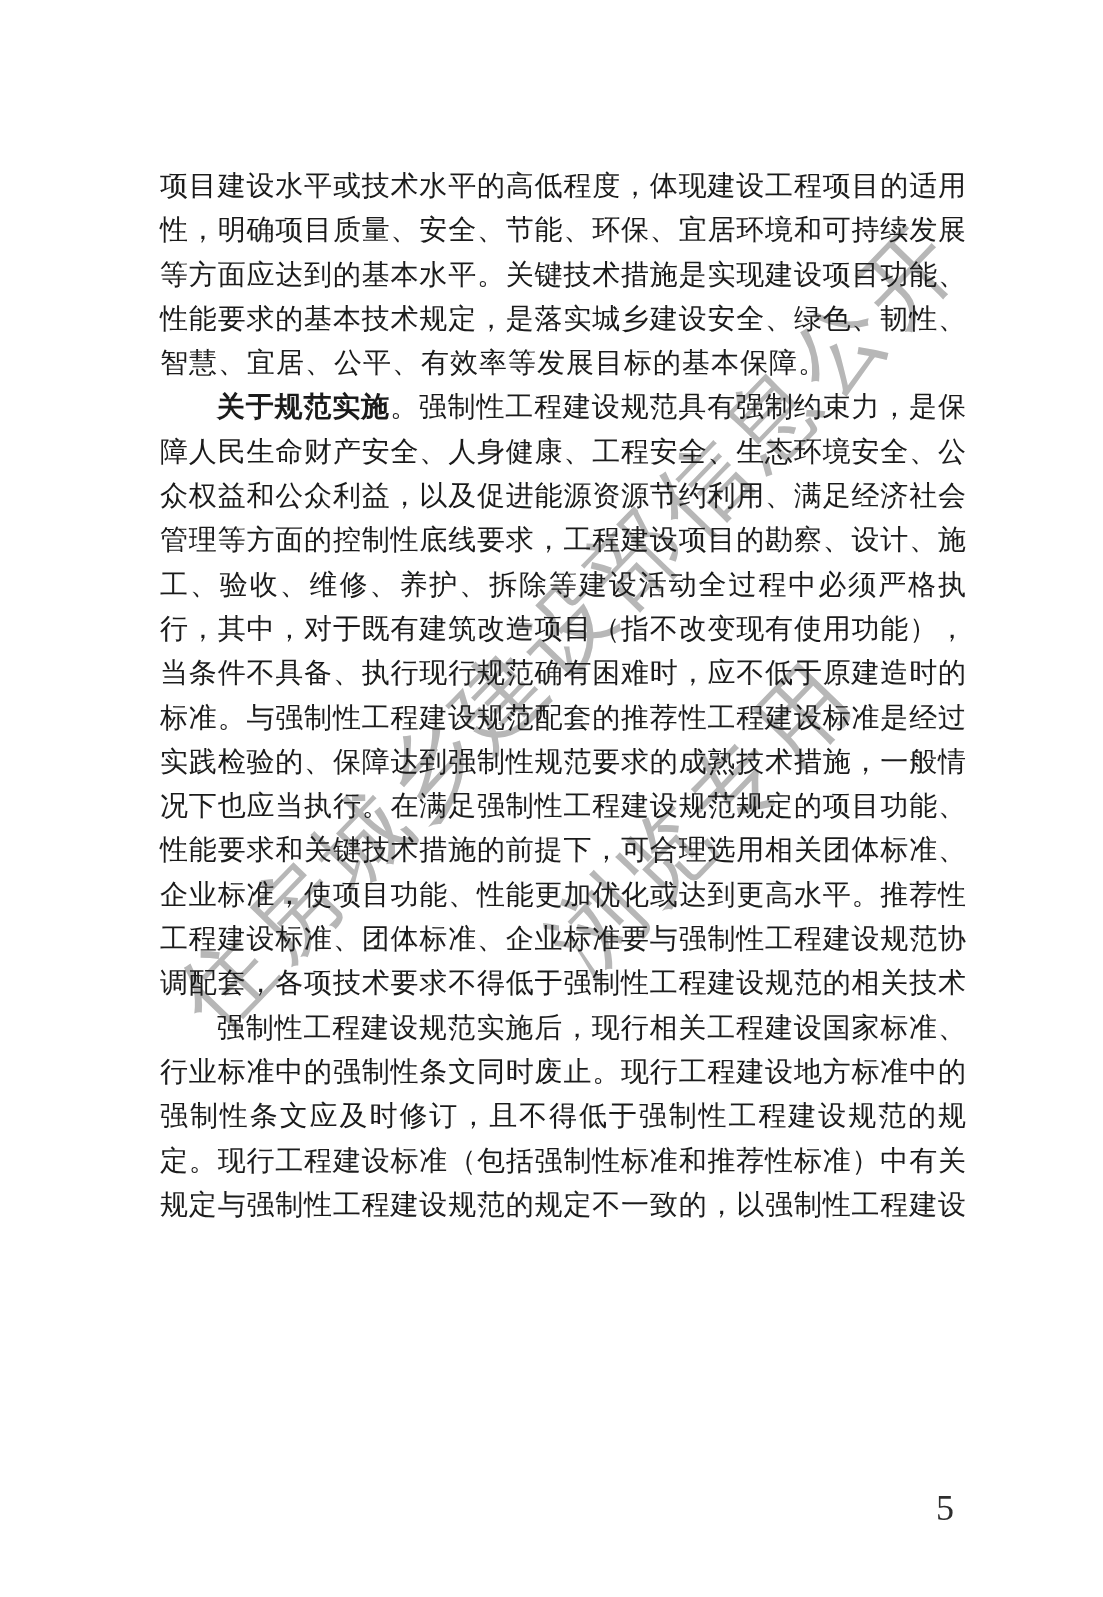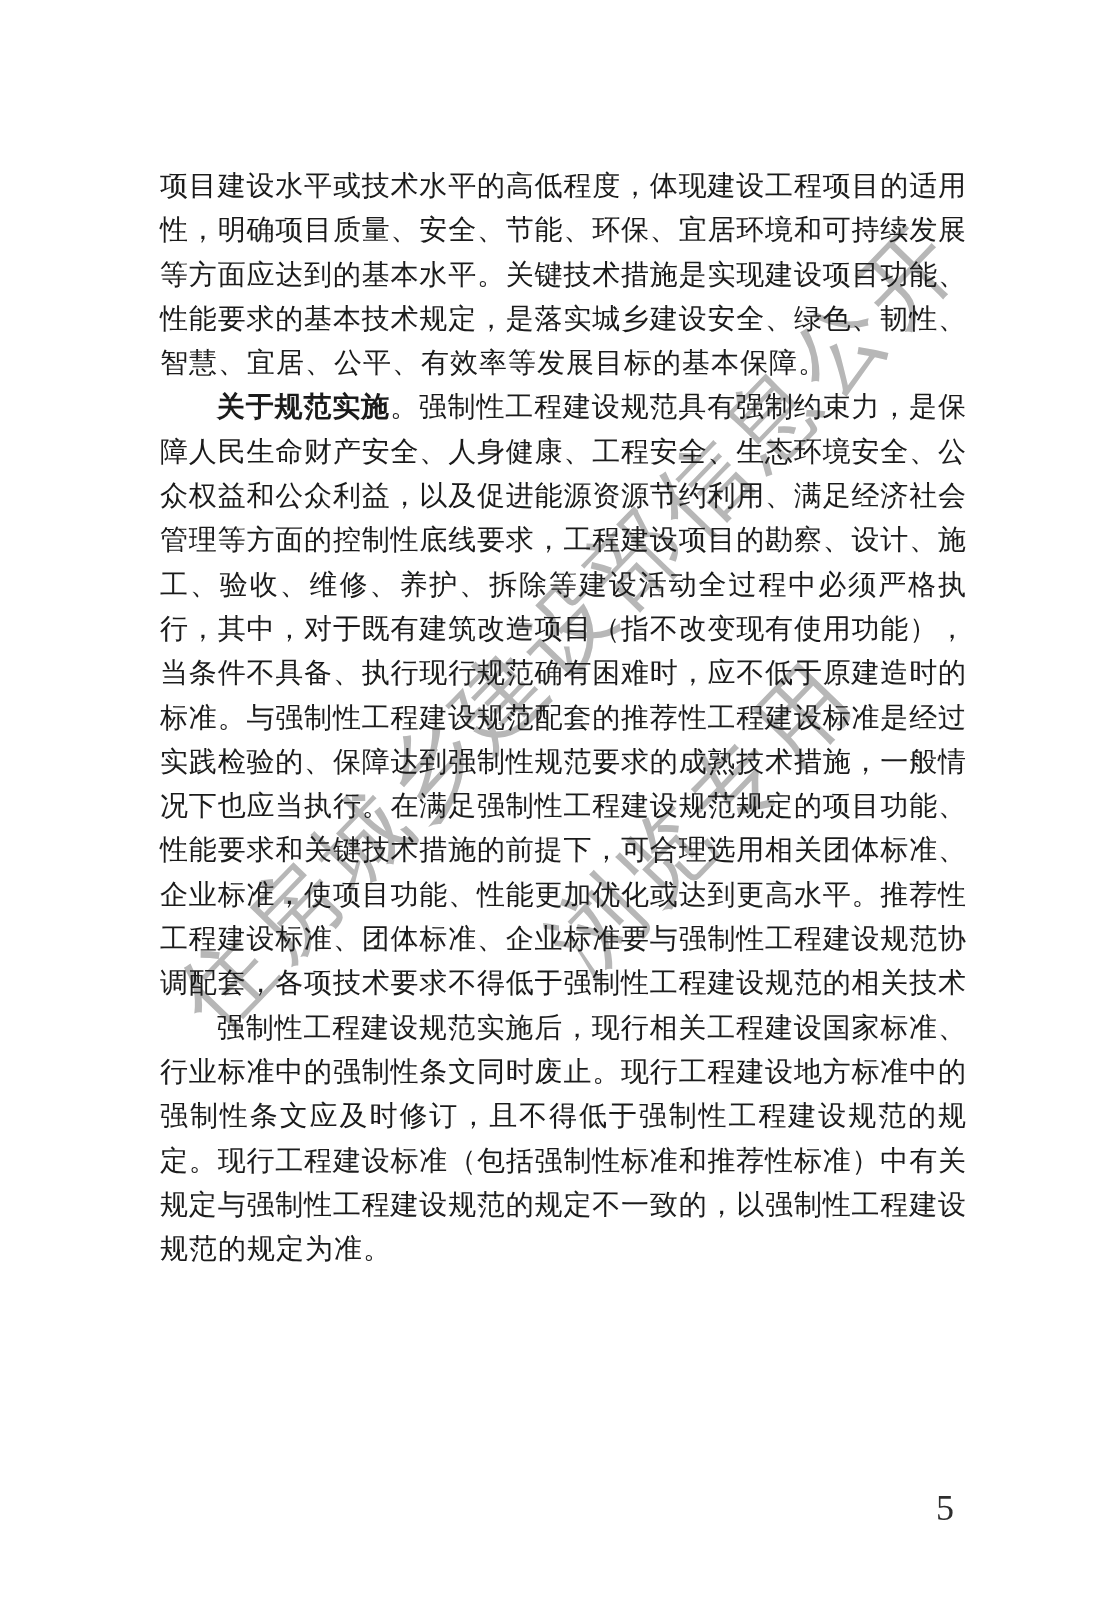--- a/index.html
+++ b/index.html
@@ -765,18 +765,17 @@
         <span>，</span>
         <span>以</span>
         <span>强</span>
         <span>制</span>
         <span>性</span>
         <span>工</span>
         <span>程</span>
         <span>建</span>
         <span>设</span>
       </div>
-      <div class="tline loose">规范的规定为准。</div>
     </div>
 
   <div class="page-number">5</div>
 
 </div>
 
 </body></html>

